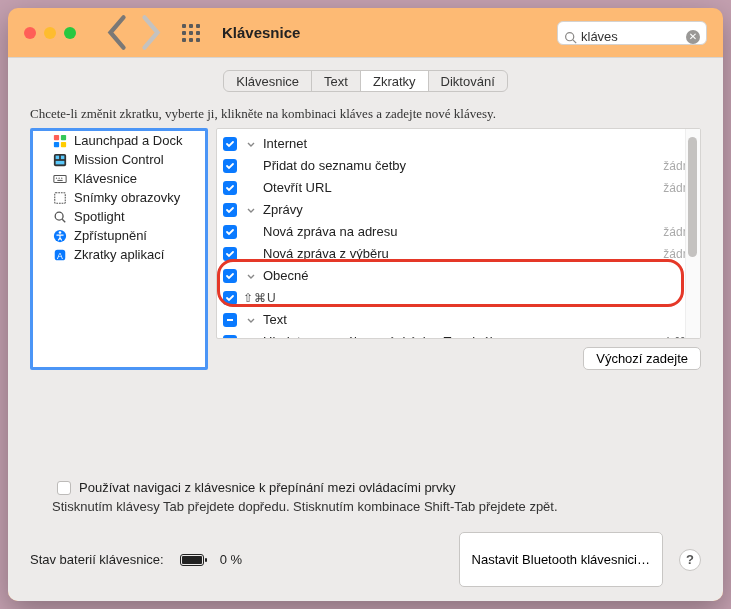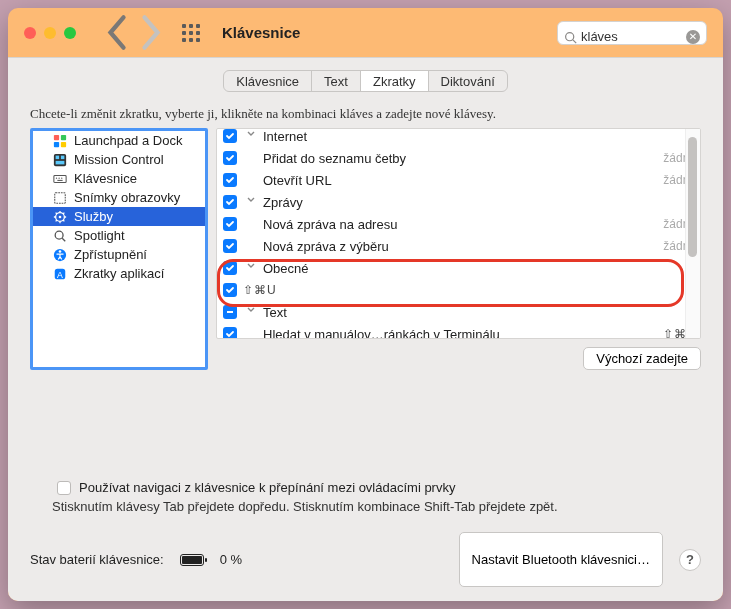--- a/index.html
+++ b/index.html
@@ -72,21 +72,21 @@
   }
   .left-pane .row.sel { background:#2763da; color:#fff; }
   .row .ic { width:16px; height:16px; display:flex; align-items:center; justify-content:center; font-size:12px; }
   .ic svg { width: 14px; height:14px; }
   .right-wrap { flex:1; display:flex; flex-direction:column; position:relative;}
   .right-pane {
     flex:1; background:#fff; border:1px solid #d6d4d2; border-radius:2px;
     overflow:hidden; position:relative;
   }
   .right-pane .srow {
-    height: 22px; display:flex; align-items:flex-start; gap:6px; padding:0 4px 0 6px;
+    height: 22px; display:flex; align-items:flex-end; gap:6px; padding:0 4px 0 6px;
     font-size: 13px;
   }
   .srow .chk {
     width:14px; height:14px; border-radius:3px; background:#0a7aff;
     display:flex; align-items:center; justify-content:center; flex-shrink:0;
   }
   .srow .chk.minus { background:#0a7aff; }
   .srow .chk svg { width:10px; height:10px; }
   .srow .disclosure { color:#888; font-size:10px; margin-left: 4px; width:10px; flex-shrink:0;}
   .srow .lbl { flex:1; white-space:nowrap; overflow:hidden; text-overflow:ellipsis; }
@@ -218,30 +218,20 @@
             <span>Klávesnice</span>
           </div>
           <div class="row">
             <span class="ic">
               <svg viewBox="0 0 16 16">
                 <rect x="2" y="2" width="12" height="12" rx="1" fill="none" stroke="#555" stroke-width="1.2" stroke-dasharray="2 1"></rect>
               </svg>
             </span>
             <span>Snímky obrazovky</span>
           </div>
-          <div class="row sel">
-            <span class="ic">
-              <svg viewBox="0 0 16 16">
-                <circle cx="8" cy="8" r="5" fill="none" stroke="#fff" stroke-width="1.5"></circle>
-                <circle cx="8" cy="8" r="1.5" fill="#fff"></circle>
-                <path d="M8 1v2M8 13v2M1 8h2M13 8h2M3 3l1.5 1.5M11.5 11.5L13 13M13 3l-1.5 1.5M4.5 11.5L3 13" stroke="#fff" stroke-width="1.5"></path>
-              </svg>
-            </span>
-            <span>Služby</span>
-          </div>
           <div class="row">
             <span class="ic">
               <svg viewBox="0 0 16 16">
                 <circle cx="7" cy="7" r="4.5" fill="none" stroke="#555" stroke-width="1.5"></circle>
                 <line x1="10.5" y1="10.5" x2="14" y2="14" stroke="#555" stroke-width="1.5"></line>
               </svg>
             </span>
             <span>Spotlight</span>
           </div>
           <div class="row">

